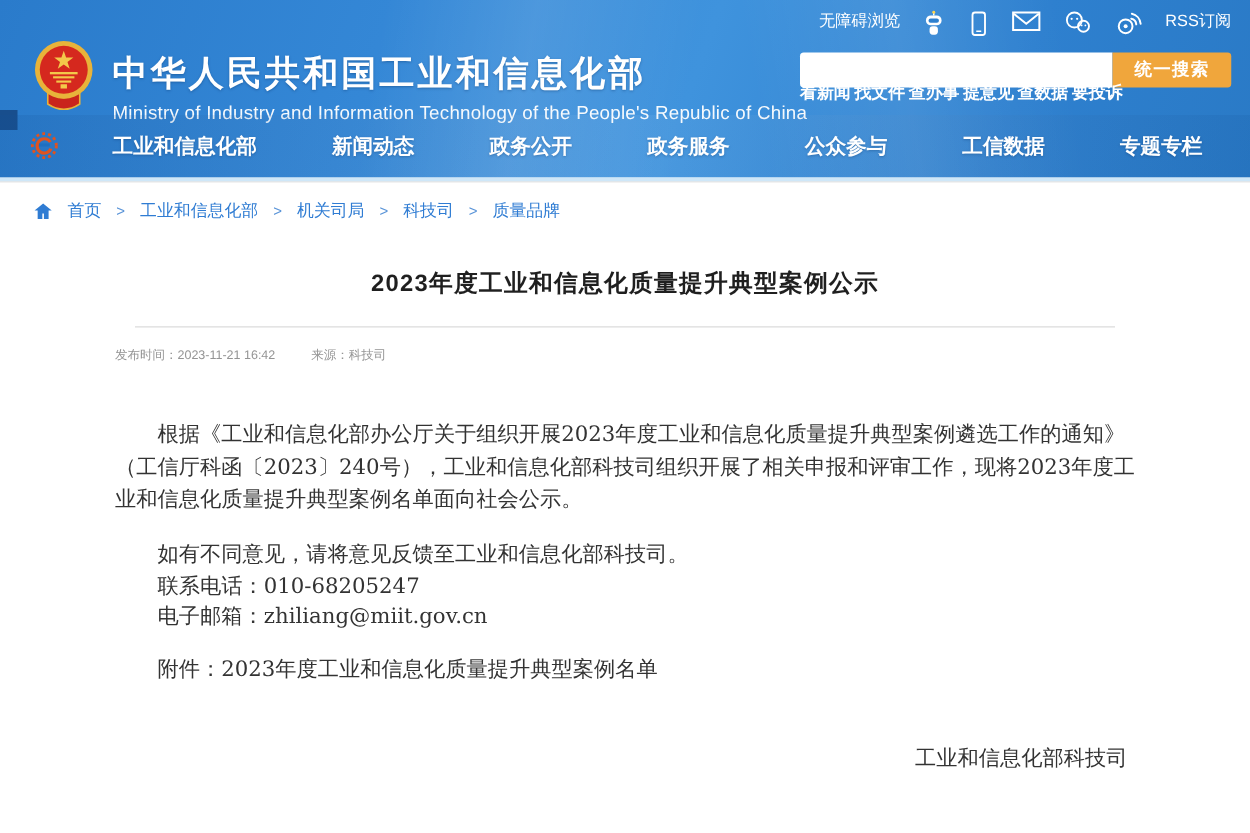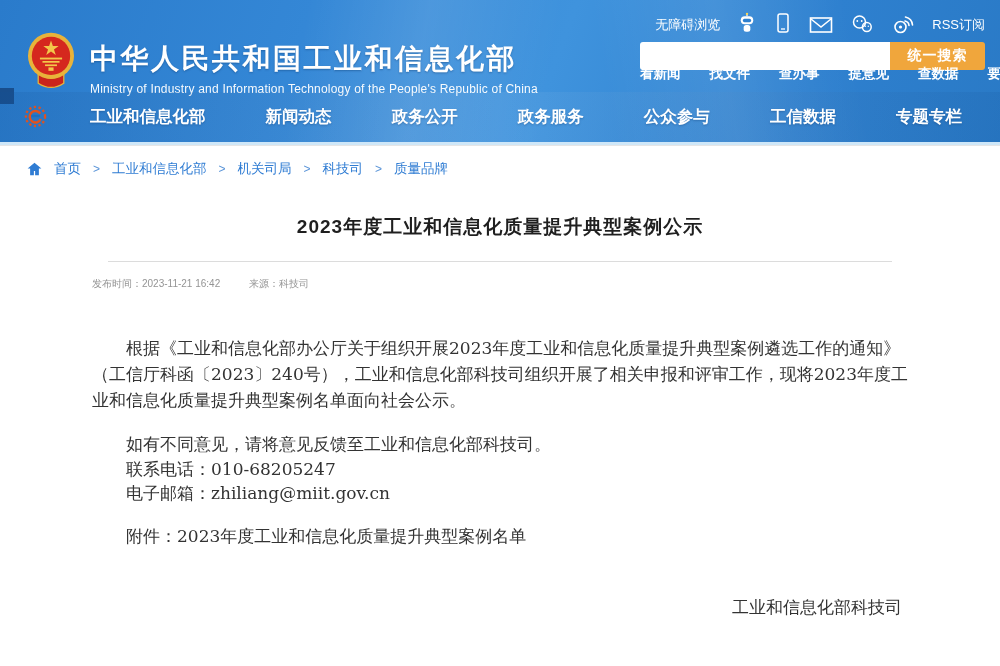--- a/index.html
+++ b/index.html
@@ -14,44 +14,44 @@
     box-shadow:0 1px 0 #e6e6e6;
   }
   .banner .streak1{position:absolute; inset:0; pointer-events:none;
     background:linear-gradient(100deg, transparent 30%, rgba(255,255,255,.10) 42%, transparent 55%);}
   .banner .streak2{position:absolute; inset:0; pointer-events:none;
     background:linear-gradient(80deg, transparent 60%, rgba(255,255,255,.08) 72%, transparent 85%);}
   .banner .darkpatch{position:absolute; left:0; top:88px; width:14px; height:16px; background:rgba(10,40,90,.55);}
 
   .topbar-right{
     position:absolute; top:8px; right:15px; height:26px;
-    display:flex; align-items:flex-end; gap:17px; color:#ffffff;
+    display:flex; align-items:flex-start; gap:17px; color:#ffffff;
   }
   .topbar-right a{ color:#ffffff; text-decoration:none; font-size:13px; }
   .tb-icon{ display:inline-flex; align-items:center; }
 
   .search-area{ position:absolute; top:42px; right:15px; width:345px; }
   .search-row{ display:flex; height:16px; }
   .search-row input{
     width:250px; height:28px; border:none; outline:none;
     border-radius:3px 0 0 3px; padding:0 8px; font-size:13px;
   }
   .search-btn{
     width:95px; height:28px; border:none; cursor:pointer;
     background:#f0a63c; color:#ffffff; font-size:14px; font-weight:bold;
     border-radius:0 3px 3px 0; letter-spacing:1px;
   }
-  .quick-links{ display:flex; gap:29px; margin-top:7px; }
+  .quick-links{ display:flex; gap:3px; margin-top:7px; }
   .quick-links a{ color:#ffffff; font-size:13.5px; font-weight:bold; text-decoration:none; white-space:nowrap; }
 
   .emblem{ position:absolute; left:25px; top:32px; }
   .site-titles{ position:absolute; left:90px; top:40px; color:#ffffff; }
   .site-title-cn{ font-size:28px; font-weight:bold; letter-spacing:2.5px;
                   text-shadow:0 1px 2px rgba(0,40,90,.35); white-space:nowrap; }
-  .site-title-en{ font-size:12px; margin-top:4px; letter-spacing:.2px; opacity:.96; white-space:nowrap; }
+  .site-title-en{ font-size:15px; margin-top:4px; letter-spacing:.2px; opacity:.96; white-space:nowrap; }
 
   
   .nav{
     position:absolute; left:0; bottom:0; width:1000px; height:50px;
     background:linear-gradient(90deg, rgba(18,80,150,.18), rgba(255,255,255,.06) 50%, rgba(18,80,150,.15));
   }
   .nav-logo{ position:absolute; left:24px; top:13px; }
   .nav-items{
     position:absolute; left:90px; right:38px; top:0; height:50px;
     display:flex; justify-content:space-between; align-items:center;

